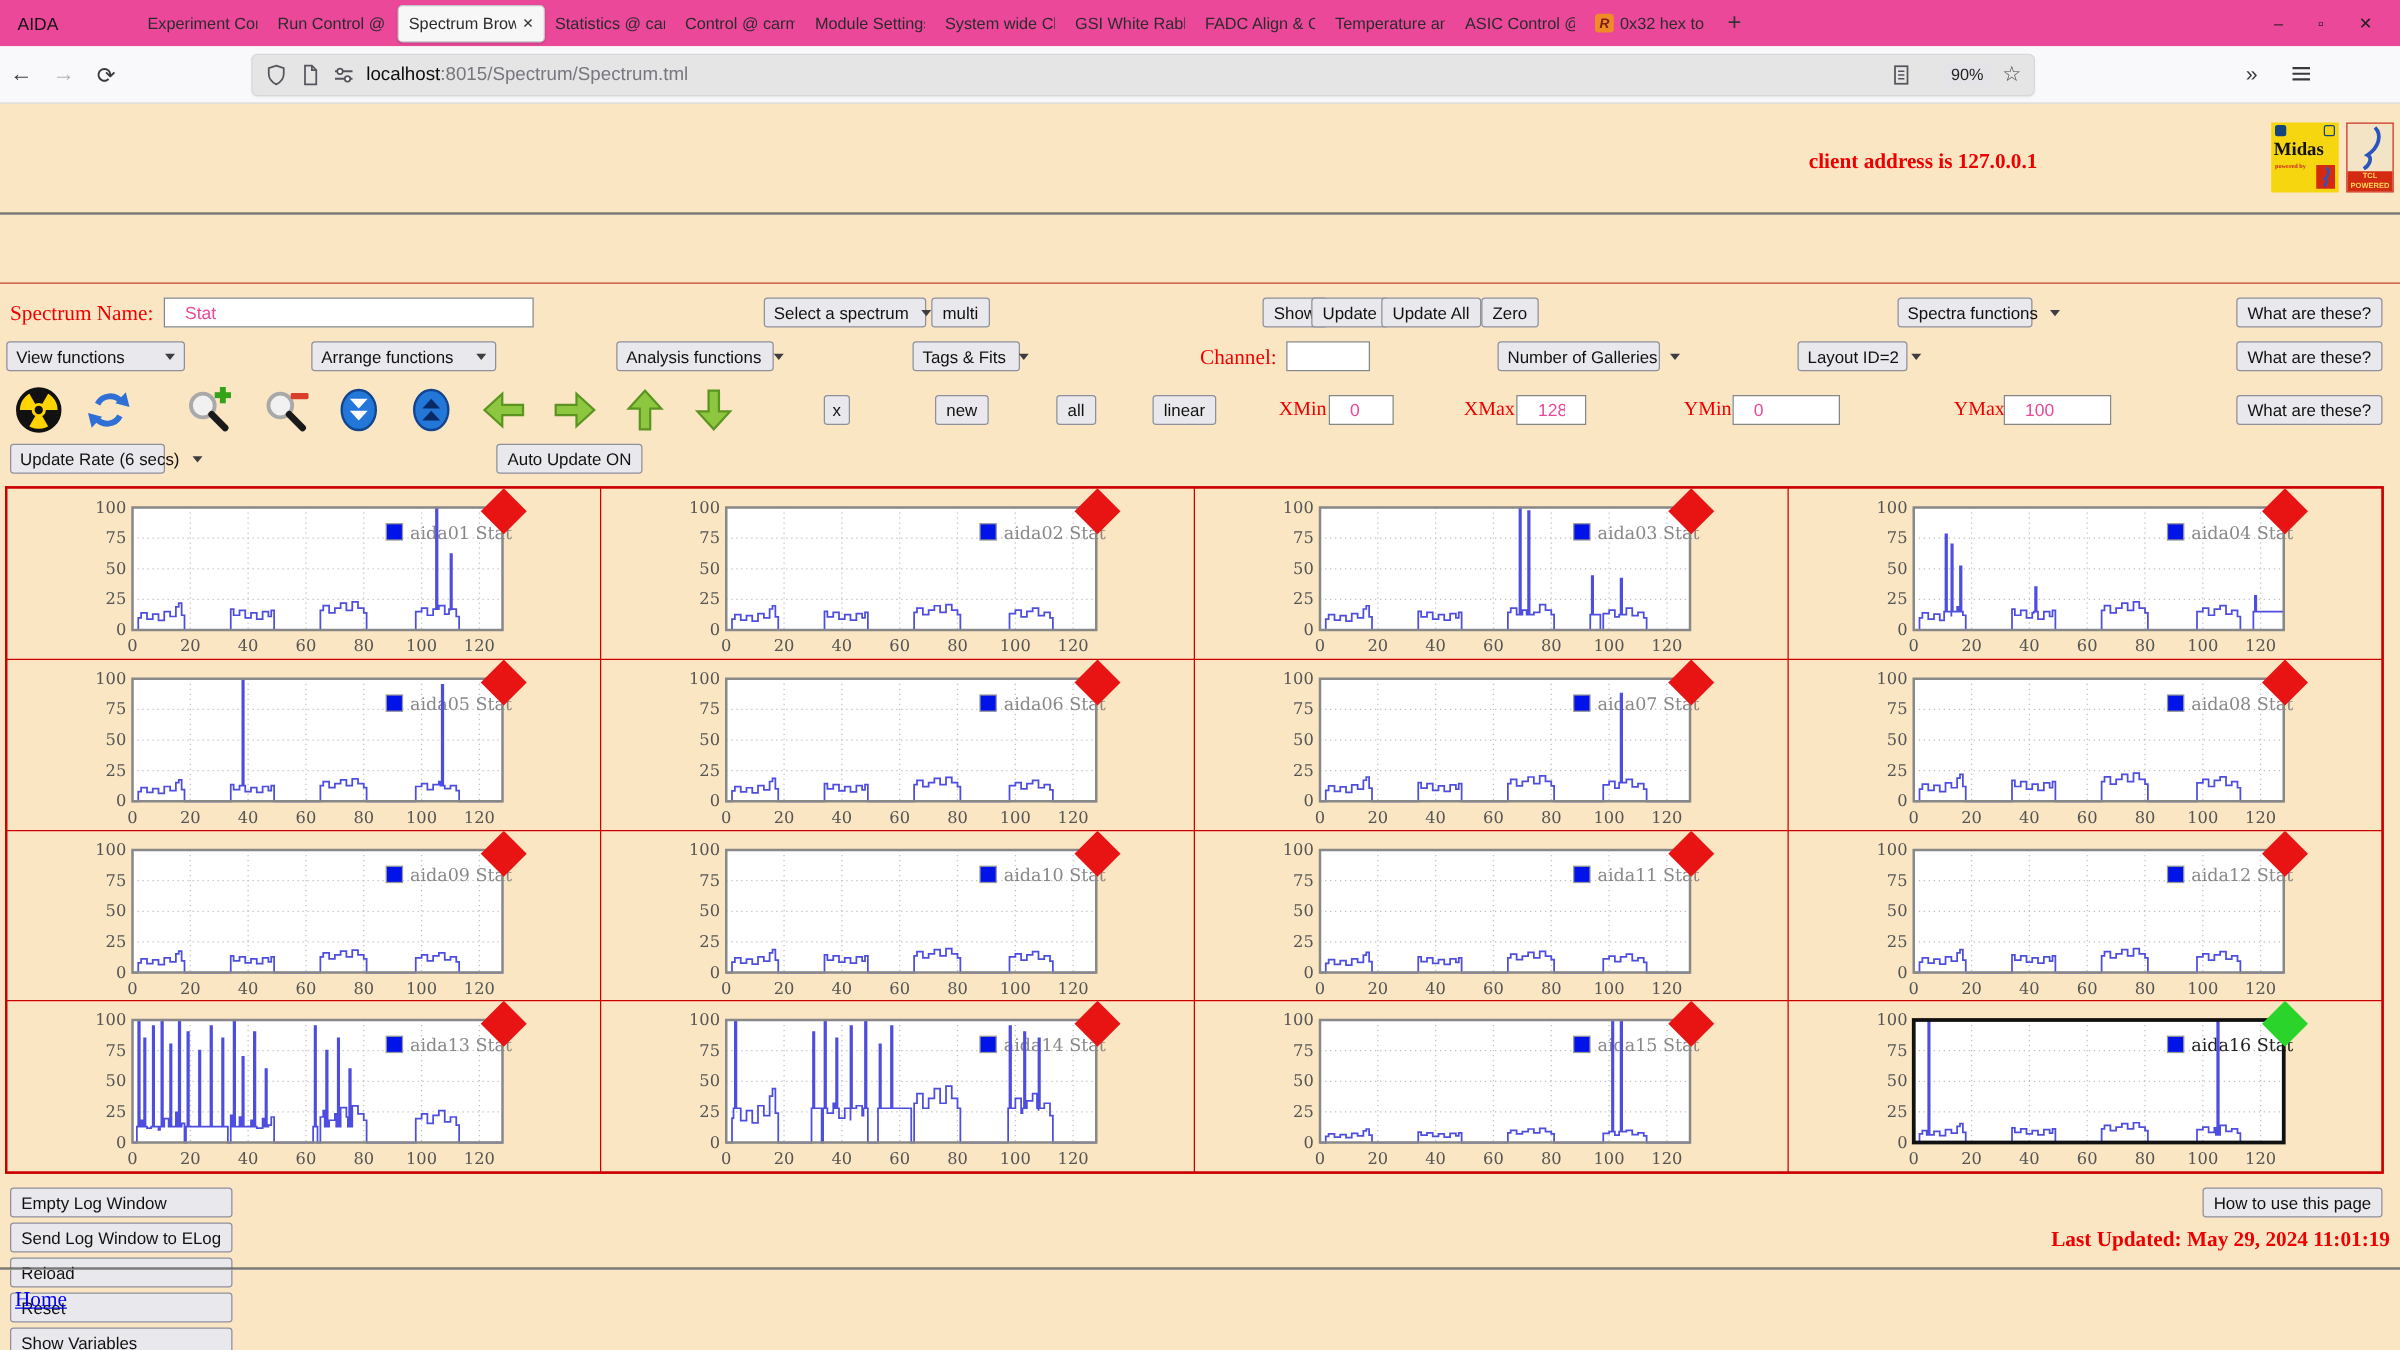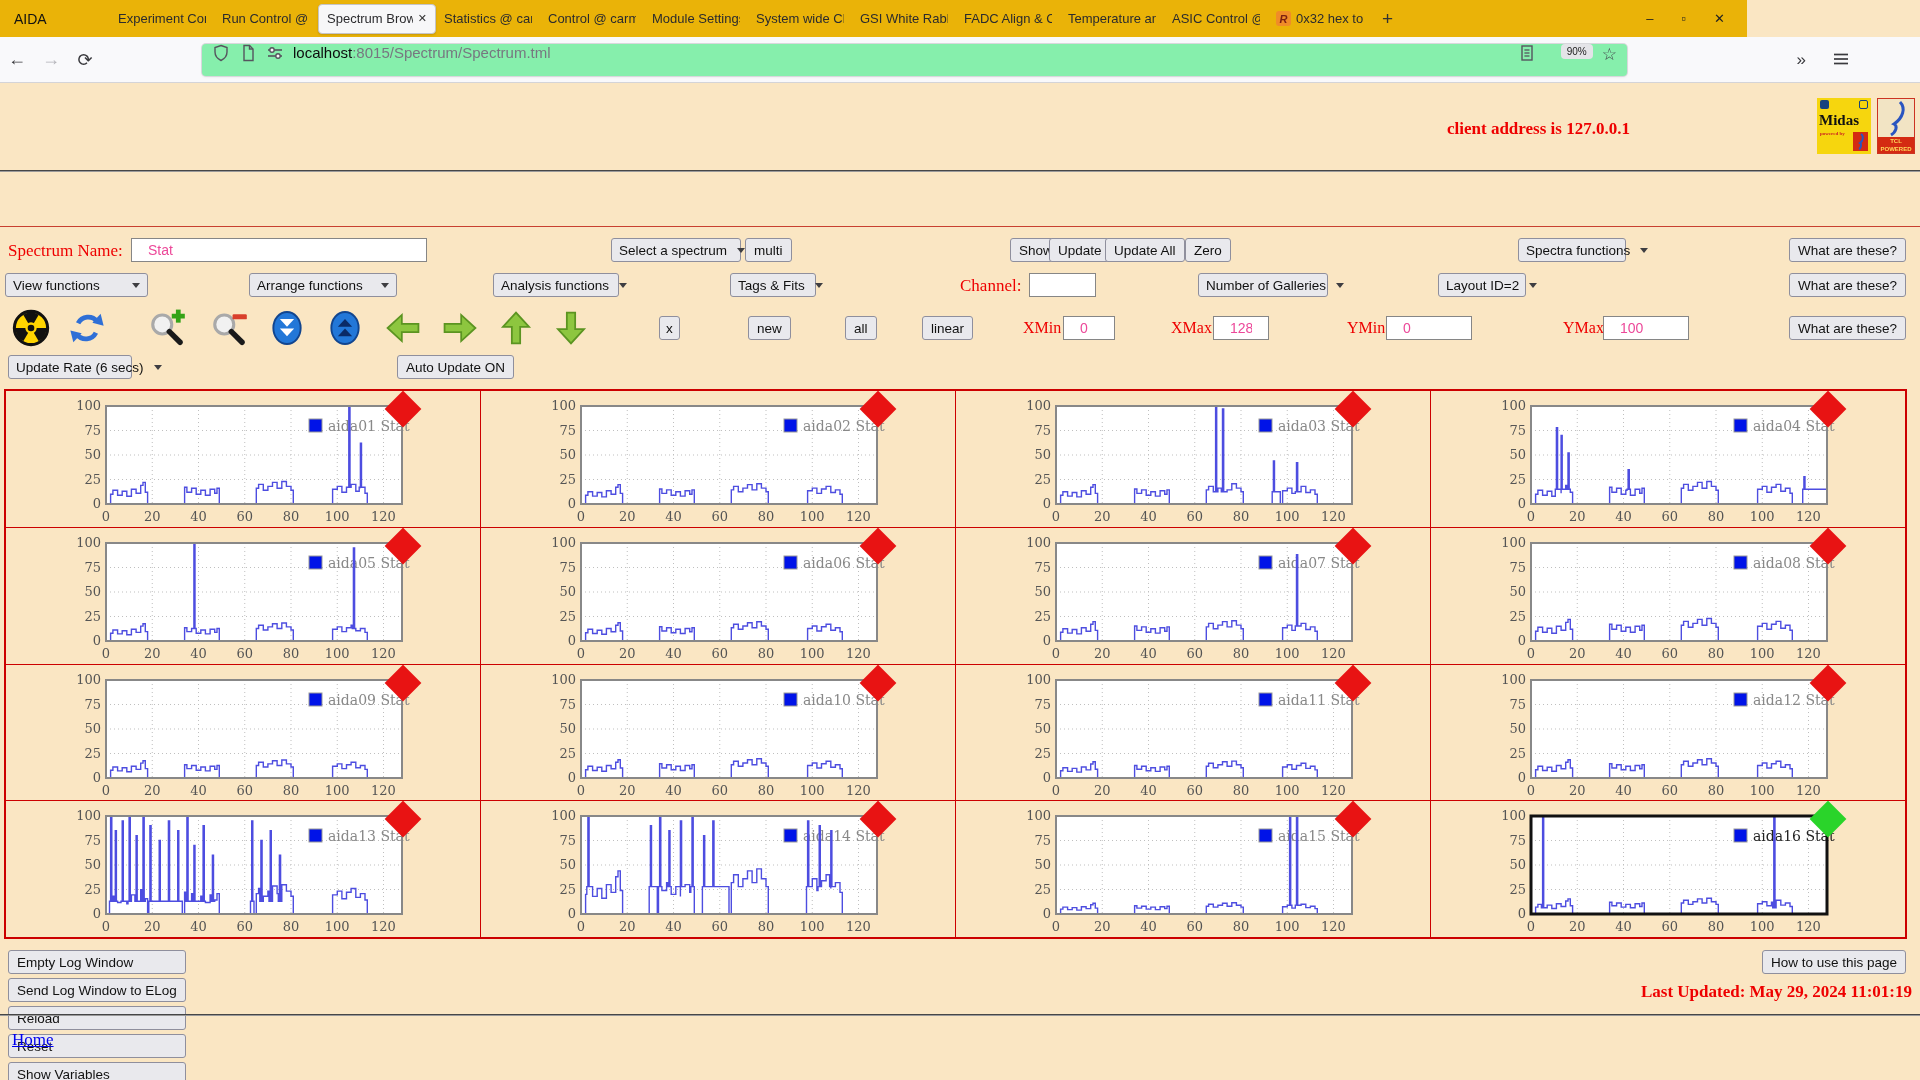--- a/index.html
+++ b/index.html
@@ -1,36 +1,36 @@
 <!DOCTYPE html>
 <html><head>
 <meta charset="utf-8">
 <style>
   * { margin:0; padding:0; box-sizing:border-box; }
   html,body { width:1920px; height:1080px; overflow:hidden; background:#fae6c3; font-family:"Liberation Sans",sans-serif; }
 
   
-  .tabbar { position:absolute; left:0; top:0; width:1747px; height:37px; background:#eab308; display:flex; align-items:center; }
+  .tabbar { position:absolute; left:0; top:0; width:1920px; height:37px; background:#ec4899; display:flex; align-items:center; }
   .win-title { width:110px; padding-left:14px; font-size:14px; color:#111; flex:0 0 auto; }
   .tabs { display:flex; height:37px; align-items:center; flex:0 0 auto; }
   .tab { width:104px; height:30px; display:flex; align-items:center; gap:5px; padding:0 8px; font-size:13px; color:#2b2b2e; white-space:nowrap; overflow:hidden; border-radius:4px; flex:0 0 auto; }
   .tab .lbl { overflow:hidden; white-space:nowrap; }
   .tab.active { background:#f7f7f8; border:1px solid #c4c4c8; box-shadow:0 1px 2px rgba(0,0,0,.15); width:118px; }
   .tab .close { margin-left:auto; color:#333; font-size:11px; flex:0 0 auto; }
   .ricon { flex:0 0 auto; width:15px; height:15px; background:#f08c28; border-radius:3px; color:#7a1f11; font-weight:bold; font-size:11px; font-style:italic; display:flex; align-items:center; justify-content:center; }
   .newtab { font-size:19px; color:#333; margin-left:10px; }
   .winctl { margin-left:auto; display:flex; gap:28px; padding-right:22px; font-size:13px; color:#222; }
 
   .navbar { position:absolute; left:0; top:37px; width:1920px; height:46px; background:#f9f9fb; border-bottom:1px solid #d4d4d8; display:flex; align-items:center; }
   .navbtn { font-size:18px; color:#3a3a3e; width:34px; text-align:center; }
   .navbtn.dis { color:#b5b5ba; }
-  .urlbox { margin-left:100px; width:1425px; height:32px; background:#86efac; border-radius:4px; box-shadow:0 0 0 1px #d8d8dc, 0 1px 3px rgba(0,0,0,.08); display:flex; align-items:flex-start; padding:0 10px; gap:9px; }
+  .urlbox { margin-left:100px; width:1425px; height:32px; background:#e5e5e5; border-radius:4px; box-shadow:0 0 0 1px #d8d8dc, 0 1px 3px rgba(0,0,0,.08); display:flex; align-items:center; padding:0 10px; gap:9px; }
   .urltext { font-size:15px; color:#0c0c0d; flex:1 1 auto; }
   .urltext .dim { color:#777780; }
-  .chip { background:#e4e4e8; border-radius:4px; font-size:10px; color:#222; padding:2px 6px;margin-left:16px; }
+  .chip { background:#e4e4e8; border-radius:4px; font-size:13px; color:#222; padding:2px 6px;margin-left:16px; }
   .uicon { width:18px; height:18px; flex:0 0 auto; }
   .navright { margin-left:auto; display:flex; gap:26px; padding-right:70px; font-size:17px; color:#3a3a3e; }
 
   
   .page { position:absolute; left:0; top:83px; width:1920px; height:997px; background:#fae6c3; }
   .serif { font-family:"Liberation Serif",serif; }
   .red { color:#ee0000; }
   .pagetitle { position:absolute; left:10px; top:33px; font-size:20px; font-weight:bold; }
   .client { position:absolute; left:1447px; top:36px; font-size:17px; font-weight:bold; }
   hr.gray { position:absolute; left:0; width:1920px; border:none; border-top:2px groove #9a9a9a; }

